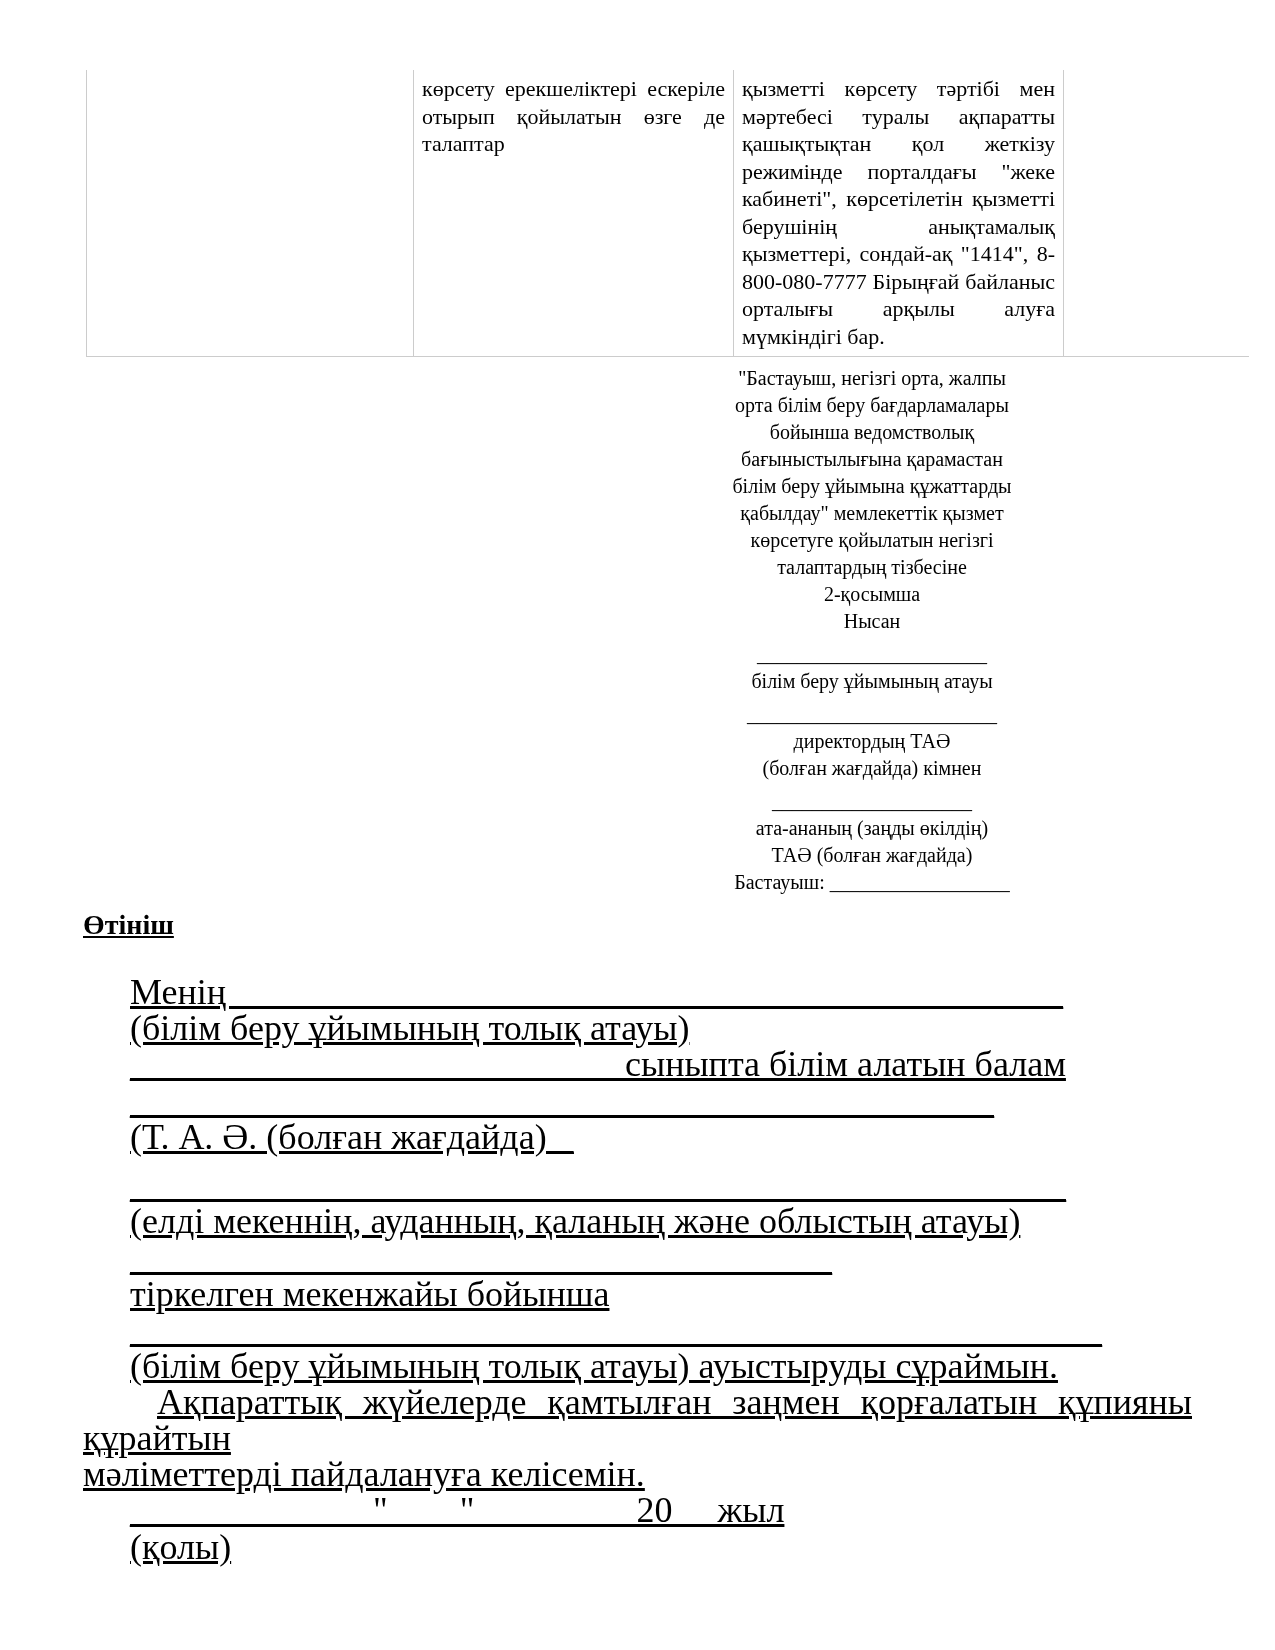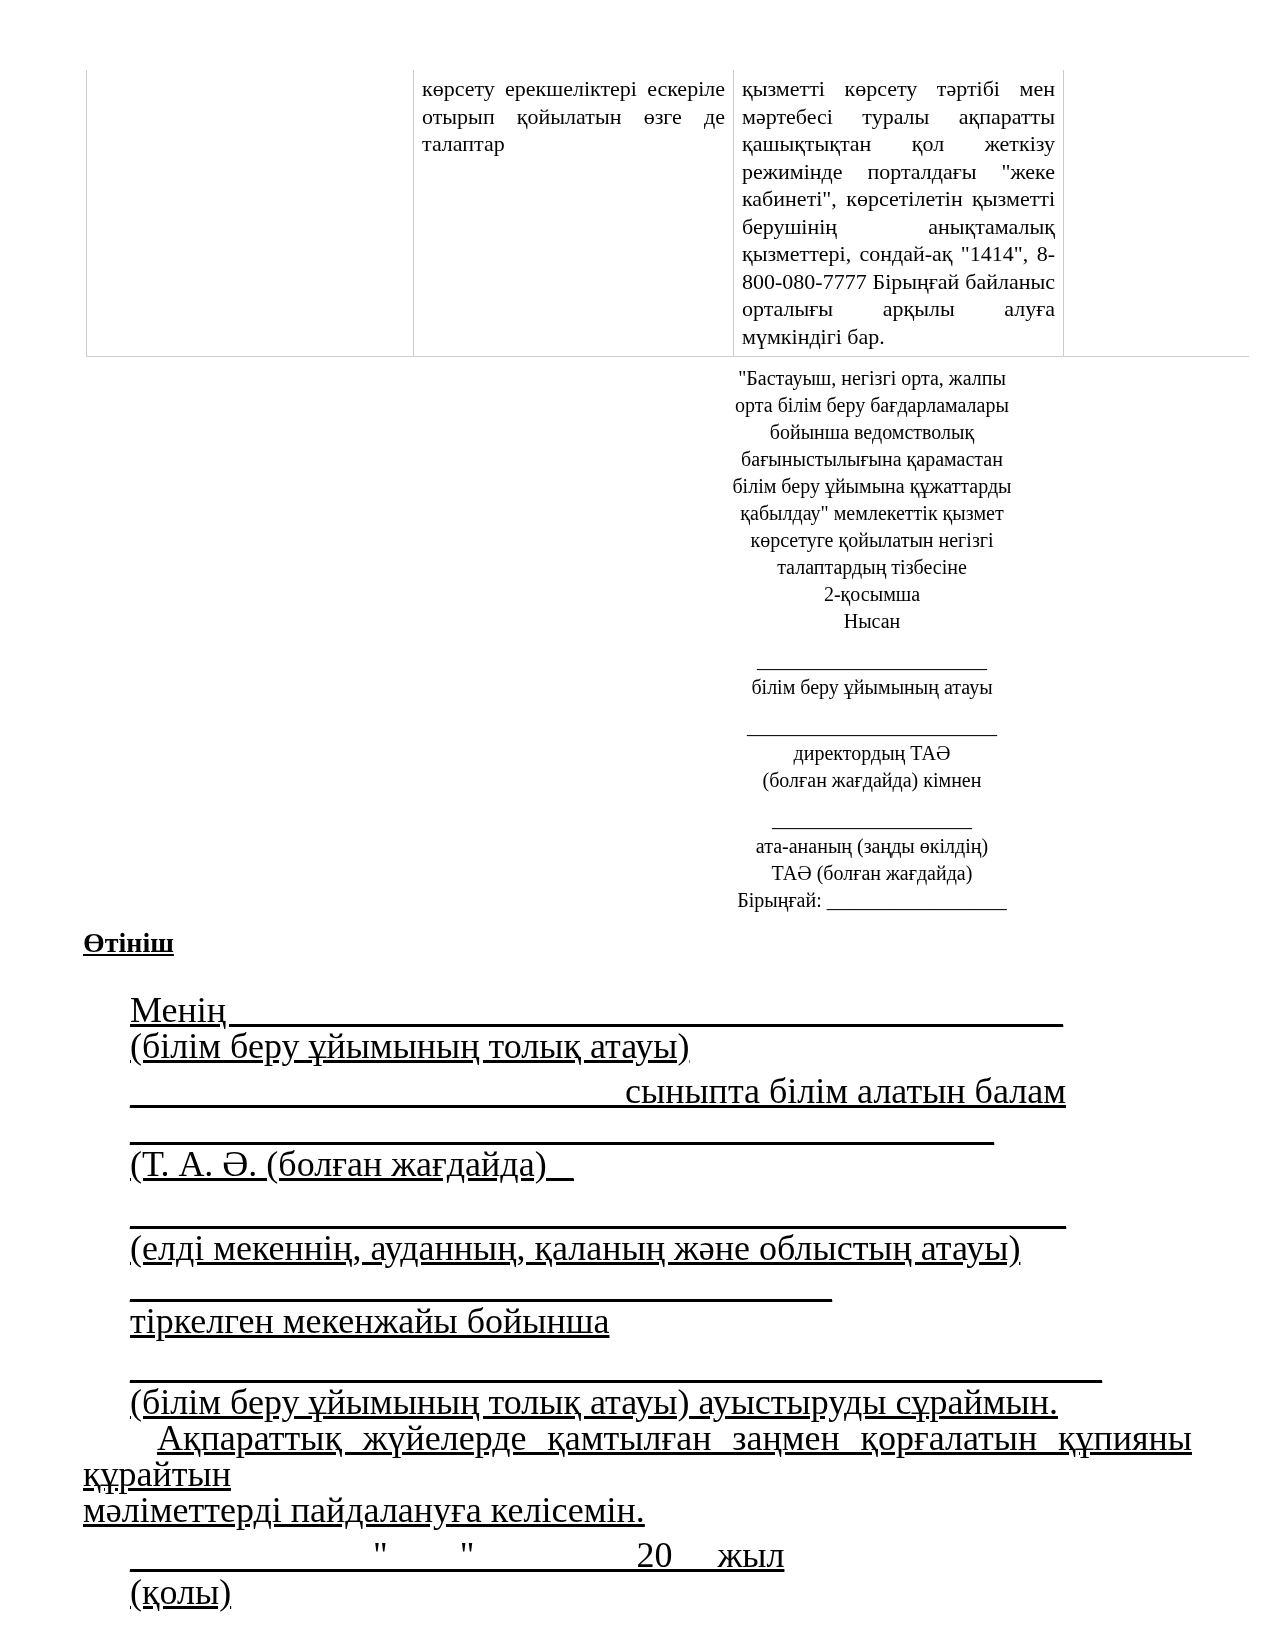--- a/index.html
+++ b/index.html
@@ -39,33 +39,33 @@
 
   
   .annex{
     width:360px;
     margin:8px 223px 0 auto;
     text-align:center;
     font-size:20px;
     line-height:27px;
   }
   .annex-line{white-space:nowrap;}
-  .annex-line.gap{margin-top:12px;}
+  .annex-line.gap{margin-top:6px;}
 
   
   .application{margin:10px 83px 0 83px;width:1109px;text-decoration:underline;}
   .app-heading{
     font-size:28px;
     font-weight:bold;
     line-height:38px;
   }
   .app-lines{margin-top:30px;font-size:36px;line-height:36px;}
   .app-line{padding-left:47px;white-space:nowrap;}
   .app-line.g3{margin-top:1px;}
-  .app-line.g9{margin-top:9px;}
+  .app-line.g9{}
   .app-line.g12{margin-top:12px;}
   .app-line.justified{
     padding-left:0;
     text-indent:74px;
     white-space:normal;
     text-align:justify;
     text-align-last:justify;
   }
   .app-line.flush{padding-left:0;}
 </style>
@@ -90,21 +90,21 @@
     <div class="annex-line">2-қосымша</div>
     <div class="annex-line">Нысан</div>
     <div class="annex-line gap">_______________________</div>
     <div class="annex-line">білім беру ұйымының атауы</div>
     <div class="annex-line gap">_________________________</div>
     <div class="annex-line">директордың ТАӘ</div>
     <div class="annex-line">(болған жағдайда) кімнен</div>
     <div class="annex-line gap">____________________</div>
     <div class="annex-line">ата-ананың (заңды өкілдің)</div>
     <div class="annex-line">ТАӘ (болған жағдайда)</div>
-    <div class="annex-line">Бірыңғай: __________________</div>
+    <div class="annex-line">Бастауыш: __________________</div>
   </div>
 
 <div class="application">
   <div class="app-heading">Өтініш</div>
   <div class="app-lines">
       <div class="app-line">Менің ______________________________________________</div>
       <div class="app-line">(білім беру ұйымының толық атауы)</div>
       <div class="app-line g9">___________________________ сыныпта білім алатын балам</div>
       <div class="app-line g3">________________________________________________</div>
       <div class="app-line">(Т. А. Ә. (болған жағдайда) _</div>

